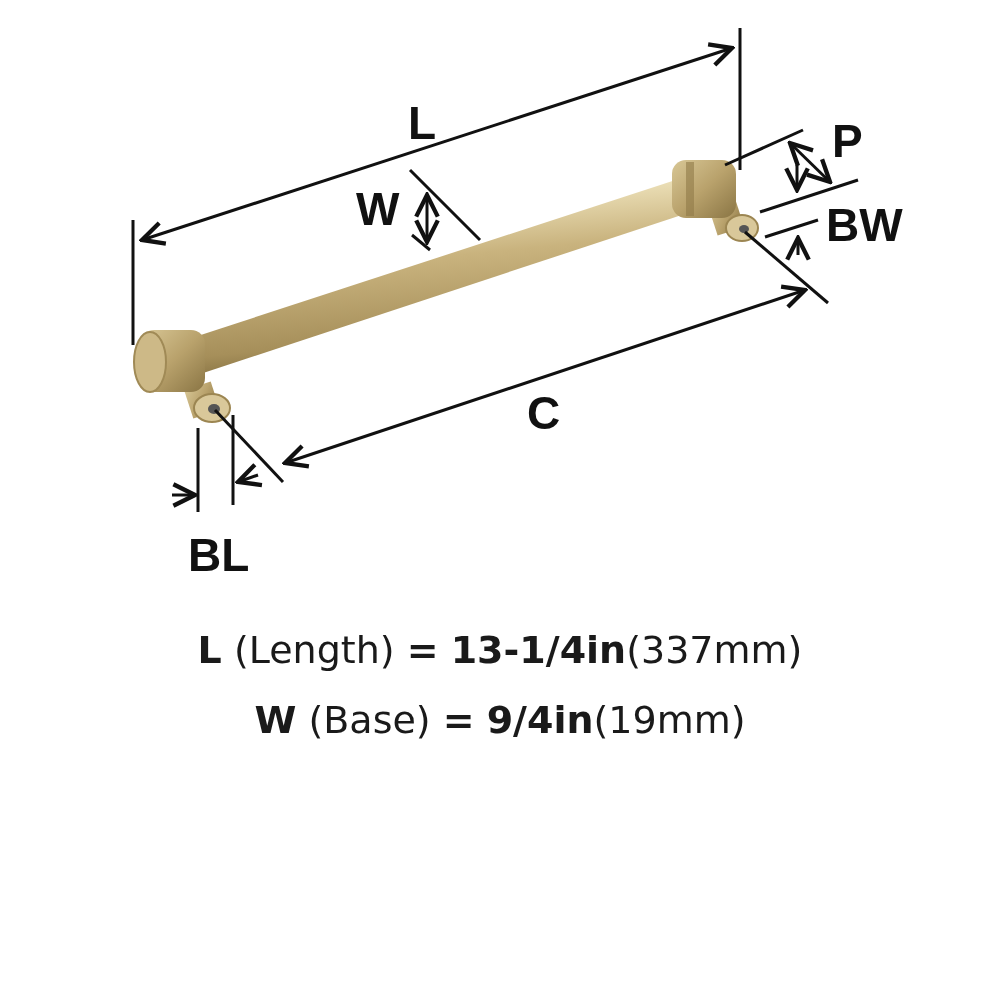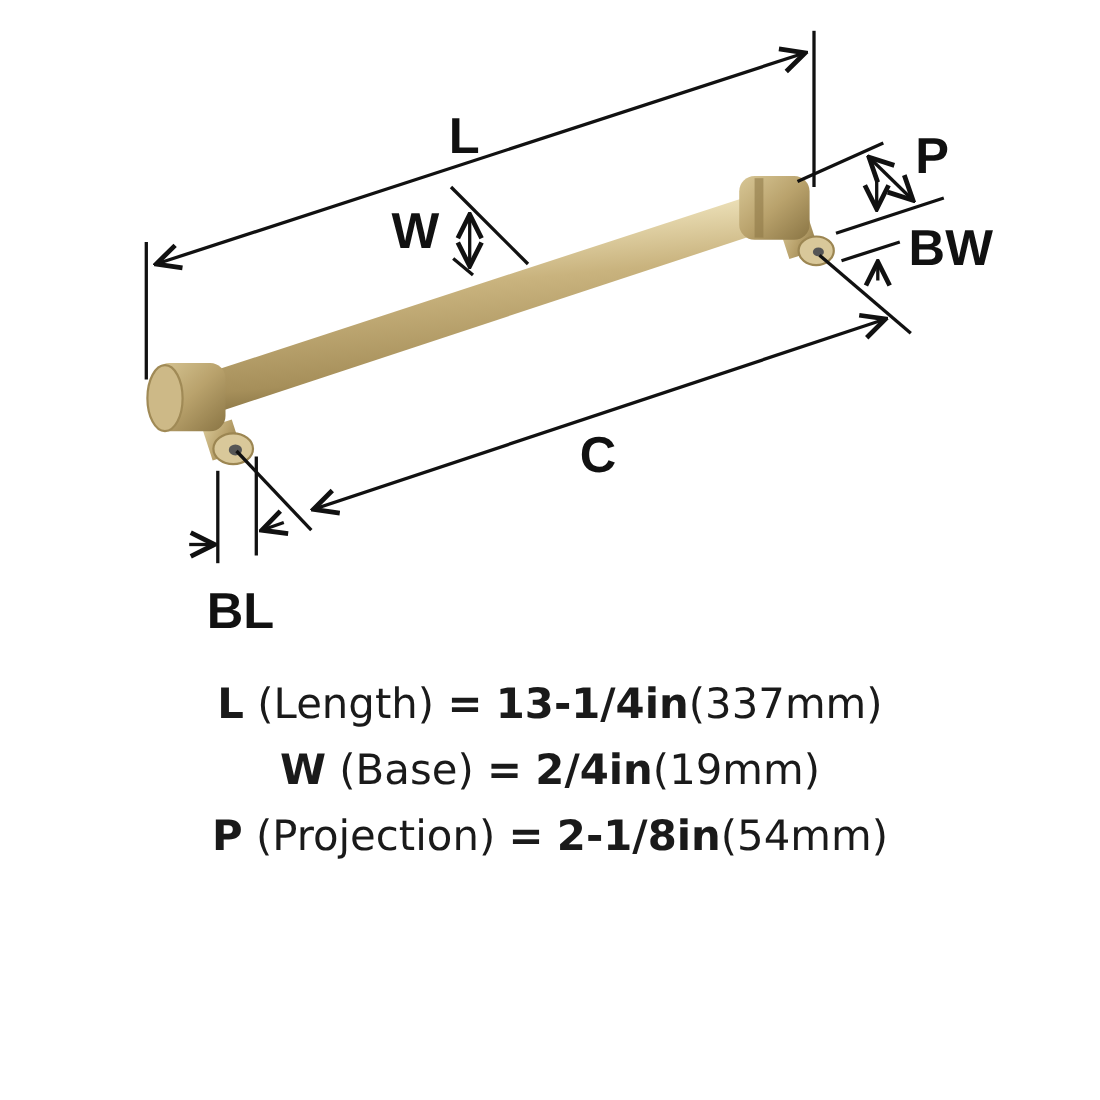--- a/index.html
+++ b/index.html
@@ -1,20 +1,20 @@
 <!DOCTYPE html>
 <html><head>
 <meta charset="utf-8">
 <style>
   html, body { margin:0; padding:0; background:#ffffff; }
   body { width:1000px; height:1000px; position:relative; overflow:hidden; font-family:"Liberation Sans", sans-serif; }
   #diagram { position:absolute; left:0; top:0; width:1000px; height:600px; }
   .dim-label { position:absolute; font-family:"Liberation Sans", sans-serif; font-weight:bold; color:#111; font-size:46px; line-height:1; }
   #specs { position:absolute; left:0; top:610px; width:1000px; }
-  .spec-row { text-align:center; font-size:38px; line-height:60px; color:#1a1a1a; white-space:nowrap; font-family:"DejaVu Sans", sans-serif; }
+  .spec-row { text-align:center; font-size:38px; line-height:60px; color:#1a1a1a; white-space:nowrap; font-family:"DejaVu Sans", sans-serif;margin-top:10px; }
   .spec-row .sym { font-weight:bold; }
   .spec-row .name { font-weight:normal; }
   .spec-row .eq { font-weight:bold; }
   .spec-row .imp { font-weight:bold; }
   .spec-row .met { font-weight:normal; }
 </style>
 </head>
 <body>
 
 <div id="diagram">
@@ -98,21 +98,15 @@
   <div class="spec-row">
     <span class="sym">L</span>
     <span class="name">(Length)</span>
     <span class="eq">=</span>
     <span class="imp">13-1/4in</span><span class="met">(337mm)</span>
   </div>
   <div class="spec-row">
     <span class="sym">W</span>
     <span class="name">(Base)</span>
     <span class="eq">=</span>
-    <span class="imp">2/4in</span><span class="met">(19mm)</span>
-  </div>
-  <div class="spec-row">
-    <span class="sym">P</span>
-    <span class="name">(Projection)</span>
-    <span class="eq">=</span>
-    <span class="imp">2-1/8in</span><span class="met">(54mm)</span>
+    <span class="imp">9/4in</span><span class="met">(19mm)</span>
   </div>
 </div>
 
 </body></html>

